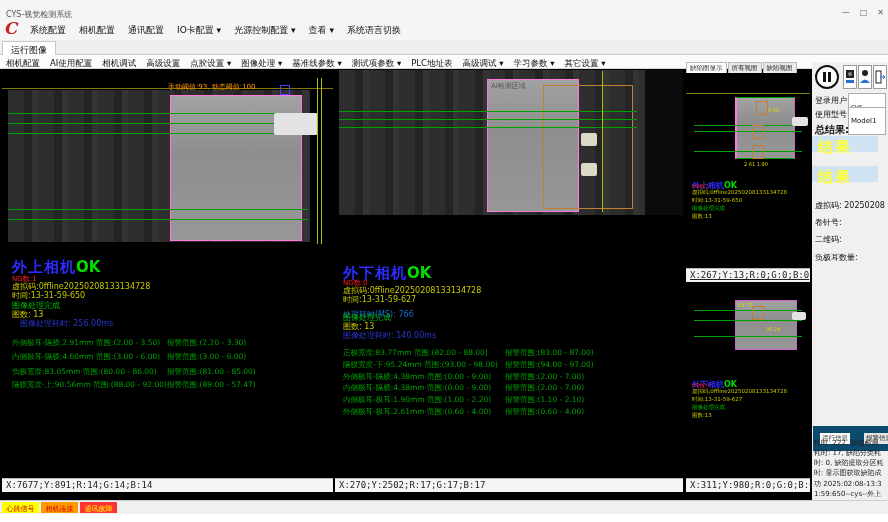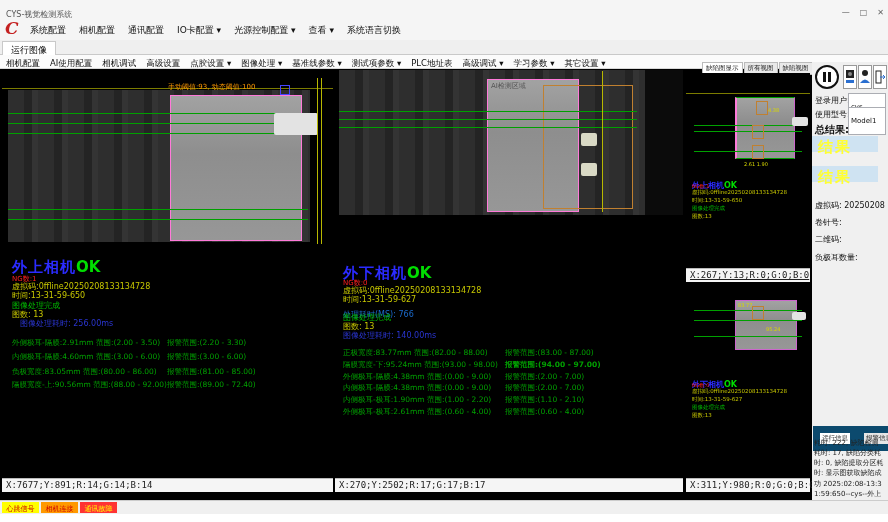--- a/index.html
+++ b/index.html
@@ -145,21 +145,21 @@
   <div class="abs mrow" style="left:10px;top:283px;width:320px;">
     <span>内侧极耳-隔膜:4.60mm 范围:(3.00 - 6.00)</span>
     <span class="warn">报警范围:(3.00 - 6.00)</span>
   </div>
   <div class="abs mrow" style="left:10px;top:298px;width:320px;">
     <span>负极宽度:83.05mm 范围:(80.00 - 86.00)</span>
     <span class="warn">报警范围:(81.00 - 85.00)</span>
   </div>
   <div class="abs mrow" style="left:10px;top:311px;width:320px;">
     <span>隔膜宽度-上:90.56mm 范围:(88.00 - 92.00)</span>
-    <span class="warn">报警范围:(89.00 - 72.40)</span>
+    <span class="warn">报警范围:(89.00 - 57.47)</span>
   </div>
 </div>
 
 <div class="abs view" style="left:335px;top:69px;width:348px;height:409px;">
   <div class="abs imgbody" style="left:4px;top:1px;width:306px;height:145px;"></div>
   <div class="abs" style="left:310px;top:1px;width:38px;height:145px;background:#0b0b0b;"></div>
   <div class="abs part" style="left:152px;top:10px;width:92px;height:133px;border:1px solid #ff7ad9;box-sizing:border-box;"></div>
   <div class="abs" style="left:156px;top:12px;font-size:7px;color:#555;">AI检测区域</div>
   <div class="abs orect" style="left:208px;top:16px;width:90px;height:124px;box-sizing:border-box;"></div>
   <div class="abs gline" style="left:4px;top:42px;width:298px;"></div>
@@ -179,42 +179,42 @@
   <div class="abs grn" style="left:8px;top:243px;">图像处理完成</div>
   <div class="abs yel" style="left:8px;top:252px;">图数: 13</div>
   <div class="abs blu" style="left:8px;top:261px;">图像处理耗时: 140.00ms</div>
 
   <div class="abs mrow" style="left:8px;top:279px;width:340px;">
     <span>正极宽度:83.77mm 范围:(82.00 - 88.00)</span>
     <span class="warn" style="left:162px;">报警范围:(83.00 - 87.00)</span>
   </div>
   <div class="abs mrow" style="left:8px;top:291px;width:340px;">
     <span>隔膜宽度-下:95.24mm 范围:(93.00 - 98.00)</span>
-    <span class="warn" style="left:162px;font-weight:bold;">报警范围:(94.00 - 97.00)</span>
+    <span class="warn" style="left:162px;">报警范围:(94.00 - 97.00)</span>
   </div>
   <div class="abs mrow" style="left:8px;top:303px;width:340px;">
     <span>外侧极耳-隔膜:4.38mm 范围:(0.00 - 9.00)</span>
     <span class="warn" style="left:162px;">报警范围:(2.00 - 7.00)</span>
   </div>
   <div class="abs mrow" style="left:8px;top:314px;width:340px;">
     <span>内侧极耳-隔膜:4.38mm 范围:(0.00 - 9.00)</span>
     <span class="warn" style="left:162px;">报警范围:(2.00 - 7.00)</span>
   </div>
   <div class="abs mrow" style="left:8px;top:326px;width:340px;">
     <span>内侧极耳-极耳:1.90mm 范围:(1.00 - 2.20)</span>
     <span class="warn" style="left:162px;">报警范围:(1.10 - 2.10)</span>
   </div>
   <div class="abs mrow" style="left:8px;top:338px;width:340px;">
     <span>外侧极耳-极耳:2.61mm 范围:(0.60 - 4.00)</span>
     <span class="warn" style="left:162px;">报警范围:(0.60 - 4.00)</span>
   </div>
 </div>
 
 <div class="abs" style="left:686px;top:62px;width:124px;height:438px;">
-  <div class="abs rtabs" style="left:0;top:0;margin-left:16px;">
+  <div class="abs rtabs" style="left:0;top:0;">
     <span class="rtab active">缺陷图显示</span>
     <span class="rtab">所有视图</span>
     <span class="rtab">缺陷视图</span>
   </div>
 
   <div class="abs view" style="left:0;top:11px;width:124px;height:195px;">
     <div class="abs ygline" style="left:0;top:20px;width:124px;"></div>
     <div class="abs part" style="left:49px;top:24px;width:60px;height:62px;border-left:2px solid #ff7ad9;border-right:1px solid #cc66cc;border-top:1px solid #00a000;border-bottom:1px solid #00a000;box-sizing:border-box;"></div>
     <div class="abs gline" style="left:8px;top:52px;width:108px;"></div>
     <div class="abs gline" style="left:8px;top:58px;width:108px;"></div>

